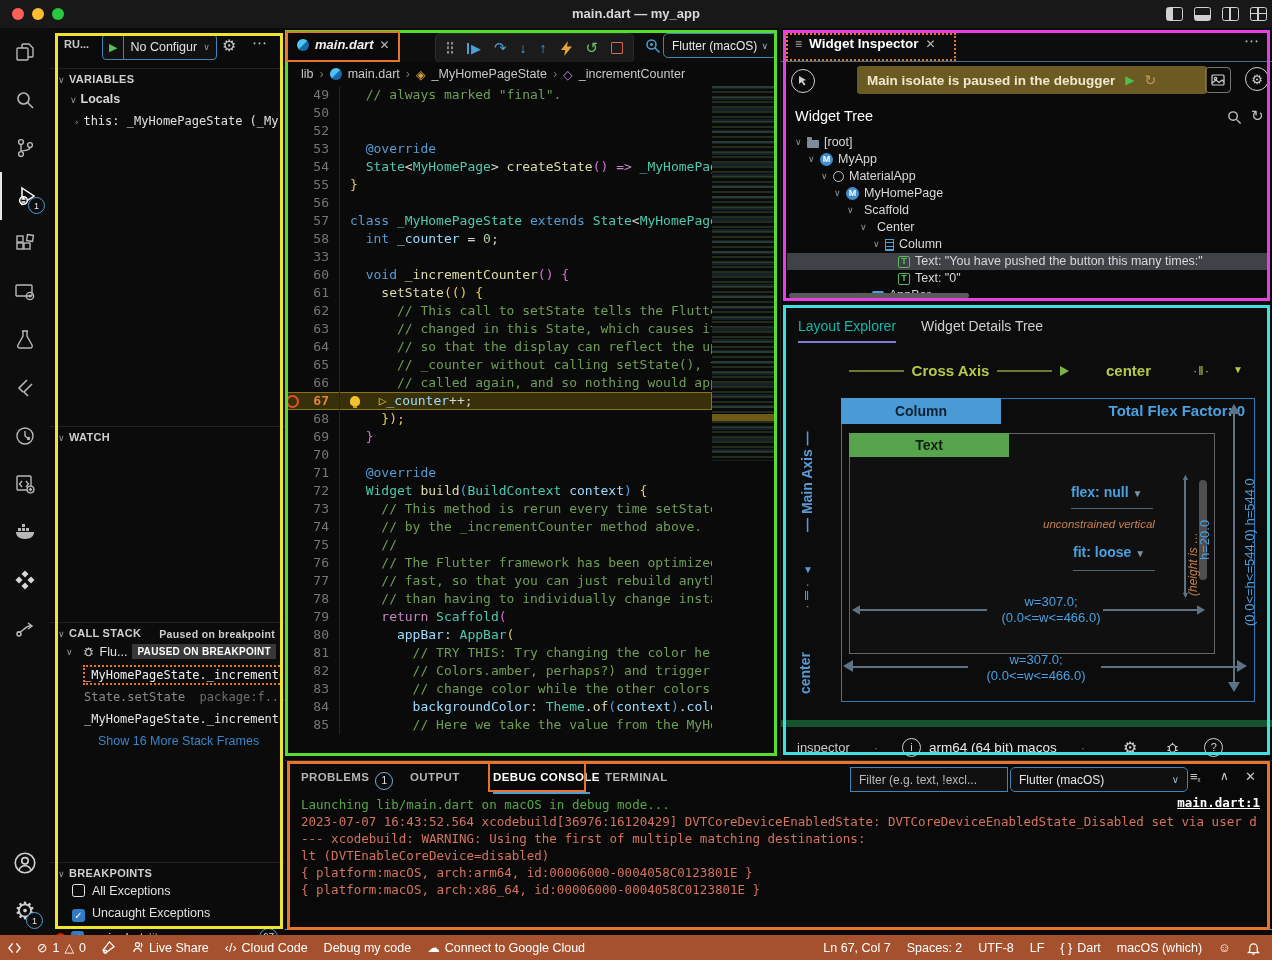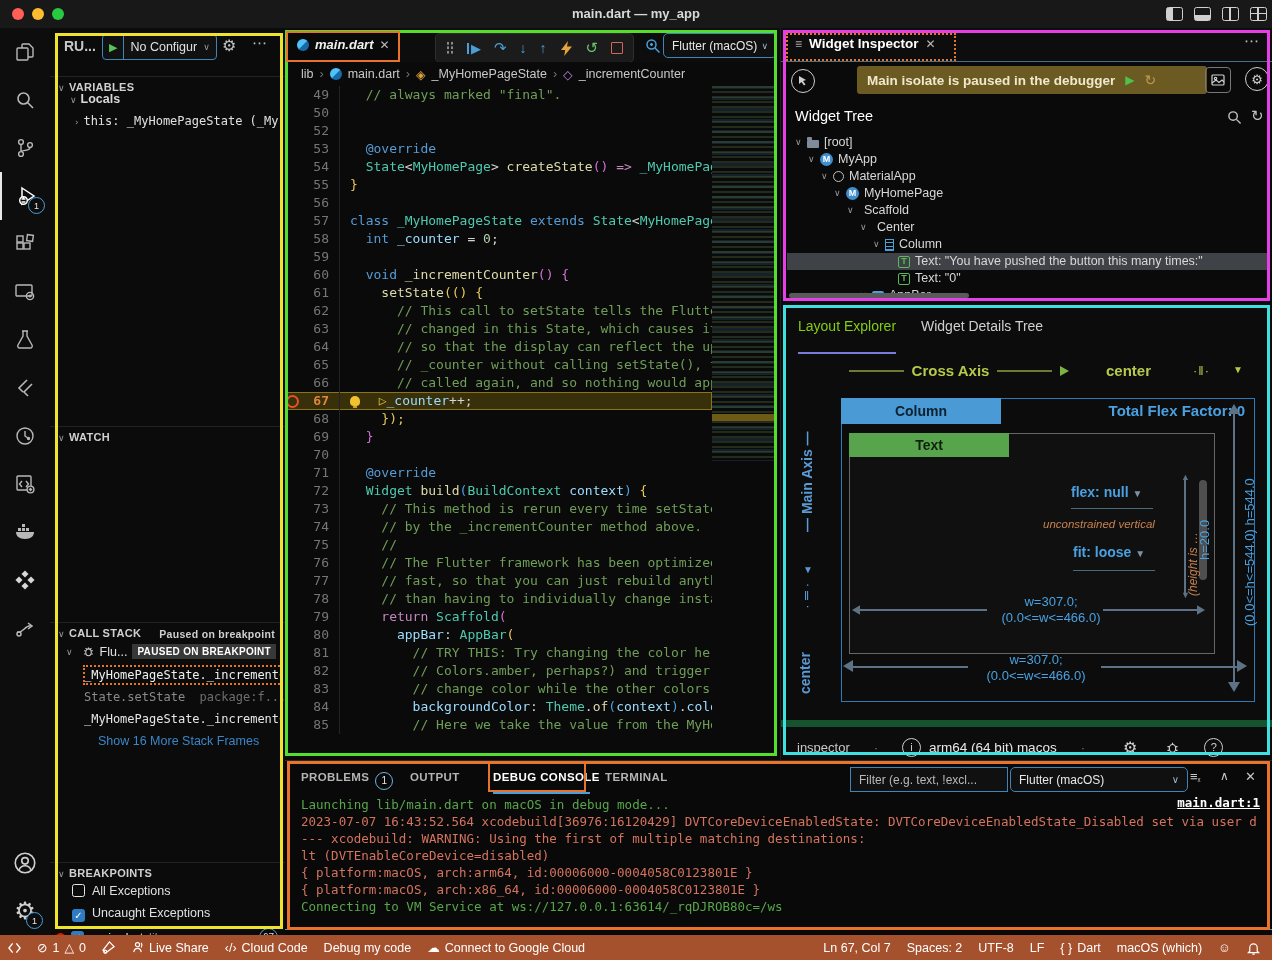--- a/index.html
+++ b/index.html
@@ -86,21 +86,21 @@
   .ti-folder::before{content:"";position:absolute;top:-3px;left:0;width:5px;height:3px;background:#7f8b99;border-radius:1px 1px 0 0;}
   .ti-m{width:13px;height:13px;border-radius:50%;background:#3f8fd0;color:#fff;font-size:9px;font-weight:bold;}
   .ti-mat{width:11px;height:11px;border-radius:50%;border:1.4px solid #c0c0c0;box-sizing:border-box;}
   .ti-scaffold{color:#4a9fd8;font-size:12px;} .ti-center{color:#4a9fd8;font-weight:bold;font-size:12px;}
   .ti-column{width:9px;height:12px;border:1.3px solid #4a9fd8;box-sizing:border-box;
      background:repeating-linear-gradient(to bottom,transparent 0 2.2px,#4a9fd8 2.2px 3.4px);}
   .ti-text{width:12px;height:12px;border:1.3px solid #5cb85c;border-radius:2px;color:#5cb85c;font-size:9px;font-weight:bold;box-sizing:border-box;}
   .ti-appbar{width:12px;height:9px;border:1.3px solid #4a9fd8;border-top:3px solid #4a9fd8;border-radius:2px;box-sizing:border-box;}
   .le-panel{left:780px;top:302px;width:492px;height:458px;background:#0c0c0c;border-left:1px solid #1e1e1e;}
   .le-tab{font-size:14px;color:#cfcfcf;}
-  .le-tab.active{color:#84cc16;border-bottom:2.5px solid #7b7bdd;padding-bottom:18px;}
+  .le-tab.active{color:#14b8a6;border-bottom:2.5px solid #7b7bdd;padding-bottom:7px;}
   .vtext{writing-mode:vertical-rl;transform:rotate(180deg);}
   .axis-green{color:#b7c94a;} .axis-blue{color:#5b9bd5;}
   .arrowline{height:2px;background:#6d7a31;}
   .arrowhead-r{width:0;height:0;border-left:9px solid #7cb342;border-top:5px solid transparent;border-bottom:5px solid transparent;}
   .col-box{border:1px solid #2d7ab8;}
   .col-tab{background:#4a9bd5;color:#0b2030;font-weight:bold;font-size:14px;display:flex;align-items:center;justify-content:center;}
   .text-box{border:1px solid #666;background:#101010;}
   .text-tab{background:#57a44c;color:#10210e;font-weight:bold;font-size:14px;display:flex;align-items:center;justify-content:center;}
   .flexlbl{color:#4aa0e0;font-weight:bold;font-size:14px;}
   .msr{color:#4aa0e0;font-size:13px;text-align:center;line-height:16px;} 
@@ -243,30 +243,30 @@
             <path d="M6.5 18.5c1-3 3-4 5.5-4s4.5 1 5.5 4"></path>
           </svg>
       </div>
       <div class="ab-item" style="font-size:24px;color:#cfcfcf">⚙
         <span class="ab-badge">1</span>
       </div>
     </div>
   </div>
 
   <div class="ab sidebar">
-    <div class="ab" style="left:14px;top:10px;font-size:14px;font-weight:bold;color:#c8c8c8">RU...</div>
+    <div class="ab" style="left:14px;top:10px;font-size:11px;font-weight:bold;color:#c8c8c8">RU...</div>
     <div class="ab cfgbox" style="left:52px;top:6px">
       <span class="cfgplay">▶</span>
       <span class="cfgtext">No Configur</span>
       <span style="color:#9a9a9a;padding-right:6px;font-size:9px">∨</span>
     </div>
     <div class="ab" style="left:172px;top:8px;font-size:16px;color:#c0c0c0">⚙</div>
     <div class="ab" style="left:202px;top:6px;font-size:15px;color:#c0c0c0">⋯</div>
 
-    <div class="sec-h" style="top:48px"><span class="chev">∨</span><span>VARIABLES</span></div>
+    <div class="sec-h" style="top:40px"><span class="chev">∨</span><span>VARIABLES</span></div>
     <div class="ab" style="left:20px;top:64px;font-size:12.5px;font-weight:bold;color:#d8d8d8"><span class="chev">∨</span><span>Locals</span></div>
     <div class="ab mono" style="left:24px;top:86px;font-size:12px;color:#e0e0e0;white-space:nowrap;width:205px;overflow:hidden"><span class="chev">›</span><span>this: _MyHomePageState (_MyH…</span></div>
 
     <div class="sec-h" style="top:398px"><span class="chev">∨</span><span>WATCH</span></div>
 
     <div class="sec-h" style="top:594px"><span class="chev">∨</span><span>CALL STACK</span>
       <span style="position:absolute;right:10px;top:5px;font-weight:bold;font-size:10.5px;color:#cfcfcf">Paused on breakpoint</span>
     </div>
     <div class="ab" style="left:16px;top:616px;display:flex;align-items:center;gap:5px;font-size:12.5px;color:#e0e0e0">
       <span class="chev">∨</span>
@@ -338,21 +338,21 @@
     <div class="codewrap" id="code-lines">
         <div class="cl"><span class="gut"></span><span class="num">49</span><span class="txt"><span class="tk-c">  // always marked "final".</span></span></div>
         <div class="cl"><span class="gut"></span><span class="num">50</span><span class="txt"></span></div>
         <div class="cl"><span class="gut"></span><span class="num">52</span><span class="txt"></span></div>
         <div class="cl"><span class="gut"></span><span class="num">53</span><span class="txt"><span class="tk-k">  @override</span></span></div>
         <div class="cl"><span class="gut"></span><span class="num">54</span><span class="txt"><span class="tk-t">  State</span><span class="tk-p">&lt;</span><span class="tk-t">MyHomePage</span><span class="tk-p">&gt; </span><span class="tk-f">createState</span><span class="tk-pu">()</span><span class="tk-m"> =&gt;</span><span class="tk-t"> _MyHomePageSt</span></span></div>
         <div class="cl"><span class="gut"></span><span class="num">55</span><span class="txt"><span class="tk-y">}</span></span></div>
         <div class="cl"><span class="gut"></span><span class="num">56</span><span class="txt"></span></div>
         <div class="cl"><span class="gut"></span><span class="num">57</span><span class="txt"><span class="tk-k">class </span><span class="tk-t">_MyHomePageState </span><span class="tk-k">extends </span><span class="tk-t">State</span><span class="tk-p">&lt;</span><span class="tk-t">MyHomePage</span></span></div>
         <div class="cl"><span class="gut"></span><span class="num">58</span><span class="txt"><span class="tk-k">  int </span><span class="tk-v">_counter</span><span class="tk-p"> = </span><span class="tk-n">0</span><span class="tk-p">;</span></span></div>
-        <div class="cl"><span class="gut"></span><span class="num">59</span><span class="txt"></span></div>
+        <div class="cl"><span class="gut"></span><span class="num">33</span><span class="txt"></span></div>
         <div class="cl"><span class="gut"></span><span class="num">60</span><span class="txt"><span class="tk-k">  void </span><span class="tk-f">_incrementCounter</span><span class="tk-pu">() {</span></span></div>
         <div class="cl"><span class="gut"></span><span class="num">61</span><span class="txt"><span class="tk-f">    setState</span><span class="tk-y">(() {</span></span></div>
         <div class="cl"><span class="gut"></span><span class="num">62</span><span class="txt"><span class="tk-c">      // This call to setState tells the Flutter f</span></span></div>
         <div class="cl"><span class="gut"></span><span class="num">63</span><span class="txt"><span class="tk-c">      // changed in this State, which causes it to</span></span></div>
         <div class="cl"><span class="gut"></span><span class="num">64</span><span class="txt"><span class="tk-c">      // so that the display can reflect the updat</span></span></div>
         <div class="cl"><span class="gut"></span><span class="num">65</span><span class="txt"><span class="tk-c">      // _counter without calling setState(), then</span></span></div>
         <div class="cl"><span class="gut"></span><span class="num">66</span><span class="txt"><span class="tk-c">      // called again, and so nothing would appear</span></span></div>
         <div class="cl cur"><span class="gut"><span class="bpring"></span></span><span class="num">67</span><span class="txt"><span class="bulb"></span><span>  </span><span class="execarrow">▷</span><span class="tk-v">_counter</span><span class="tk-p">++;</span></span></div>
         <div class="cl"><span class="gut"></span><span class="num">68</span><span class="txt"><span class="tk-y">    });</span></span></div>
         <div class="cl"><span class="gut"></span><span class="num">69</span><span class="txt"><span class="tk-pu">  }</span></span></div>
@@ -560,21 +560,20 @@
     <div class="ab" style="left:935px;top:8px;color:#c8c8c8;font-size:12px">∧</div>
     <div class="ab" style="left:960px;top:8px;color:#c8c8c8;font-size:13px">✕</div>
     <div class="ab mono" style="right:12px;top:34px;font-size:12.5px;color:#fff;text-decoration:underline;font-weight:bold">main.dart:1</div>
     <div class="ab" id="console-lines" style="left:16px;top:35px;width:955px;overflow:hidden">
         <div class="con-line con-green">Launching lib/main.dart on macOS in debug mode...</div>
         <div class="con-line con-red">2023-07-07 16:43:52.564 xcodebuild[36976:16120429] DVTCoreDeviceEnabledState: DVTCoreDeviceEnabledState_Disabled set via user defau</div>
         <div class="con-line con-red">--- xcodebuild: WARNING: Using the first of multiple matching destinations:</div>
         <div class="con-line con-red">lt (DVTEnableCoreDevice=disabled)</div>
         <div class="con-line con-red">{ platform:macOS, arch:arm64, id:00006000-0004058C0123801E }</div>
         <div class="con-line con-red">{ platform:macOS, arch:x86_64, id:00006000-0004058C0123801E }</div>
-        <div class="con-line con-green">Connecting to VM Service at ws://127.0.0.1:63614/_rqDJROB80c=/ws</div>
       </div>
     <div class="ab" style="left:0;top:168px;width:987px;height:0;border-top:1px solid #4a9fd8"></div>
   </div>
 
   <div class="ab statusbar">
     <span class="sb-item">
       <svg class="ic" width="13" height="12" viewBox="0 0 14 12" fill="none" stroke="#fff" stroke-width="1.5">
           <path d="M5 1L1 6l4 5M9 1l4 5-4 5"></path>
         </svg>
     </span>

